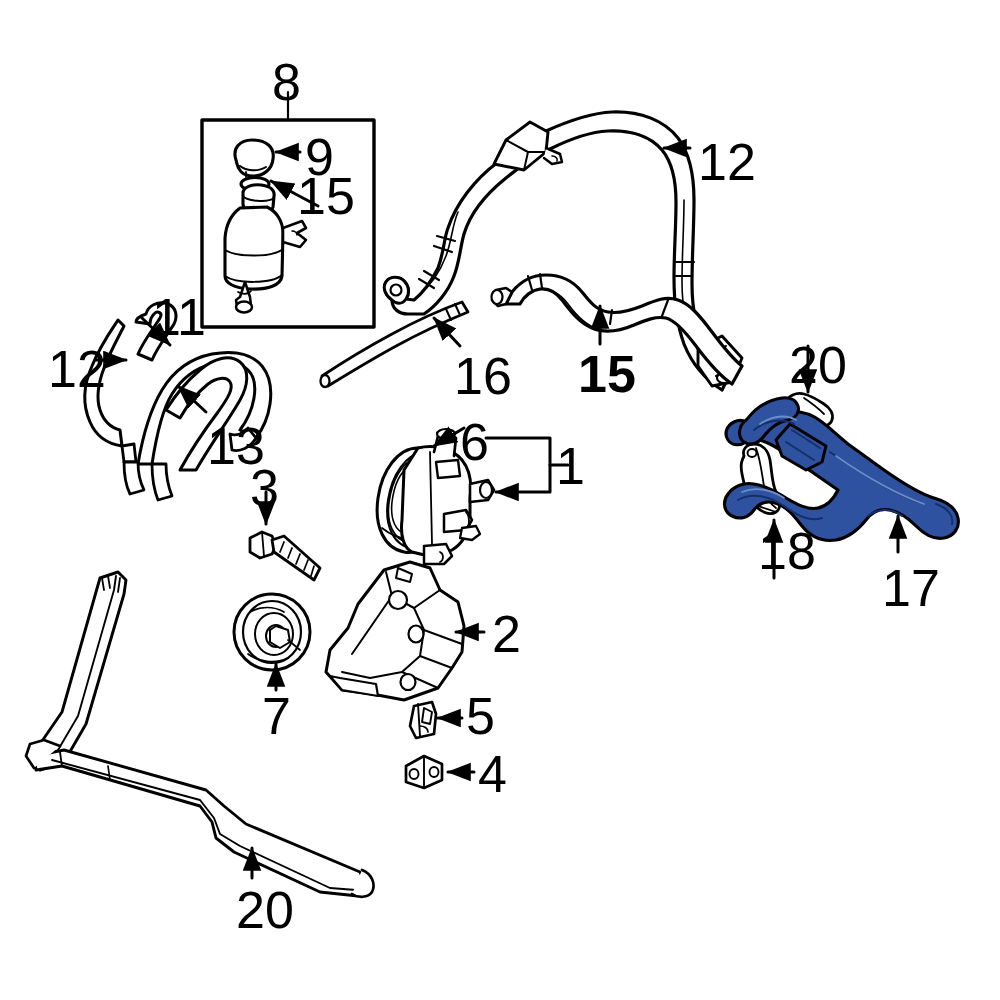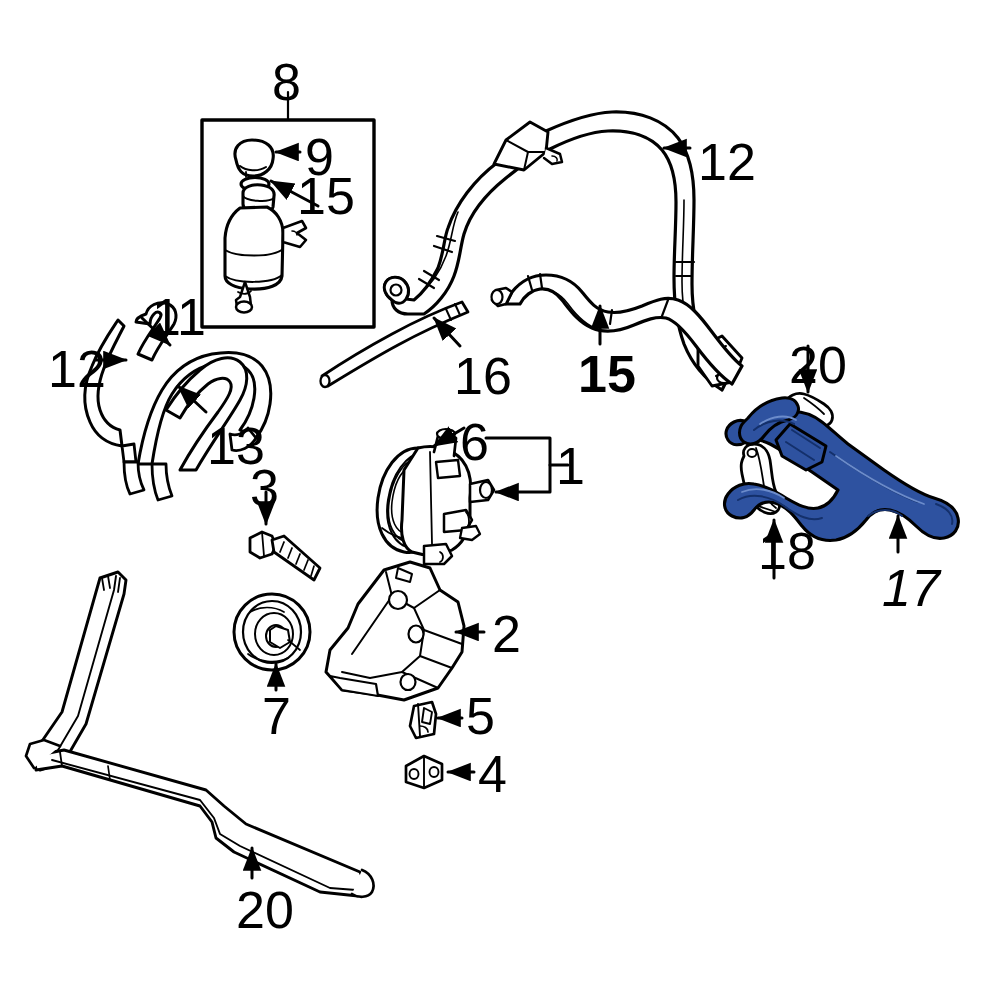--- a/index.html
+++ b/index.html
@@ -440,19 +440,19 @@
   <div class="callout-num" style="left:48px;   top:343px;">12</div>
   <div class="callout-num" style="left:196px;  top:420px;margin-left:11px;">13</div>
   <div class="callout-num" style="left:578px;  top:348px;font-weight:bold;">15</div>
   <div class="callout-num" style="left:454px;  top:350px;">16</div>
   <div class="callout-num" style="left:789px;  top:319px;margin-top:20px;">20</div>
   <div class="callout-num" style="left:460px;  top:416px;">6</div>
   <div class="callout-num" style="left:556px;  top:440px;">1</div>
   <div class="callout-num" style="left:250px;  top:462px;">3</div>
   <div class="callout-num" style="left:492px;  top:608px;">2</div>
   <div class="callout-num" style="left:758px;  top:525px;">18</div>
-  <div class="callout-num" style="left:882px;  top:562px;font-style:italic;">17</div>
+  <div class="callout-num" style="left:882px;  top:562px;">17</div>
   <div class="callout-num" style="left:262px;  top:690px;">7</div>
   <div class="callout-num" style="left:466px;  top:690px;">5</div>
   <div class="callout-num" style="left:478px;  top:748px;">4</div>
   <div class="callout-num" style="left:236px;  top:884px;">20</div>
 
 </div>
 
 </body></html>

